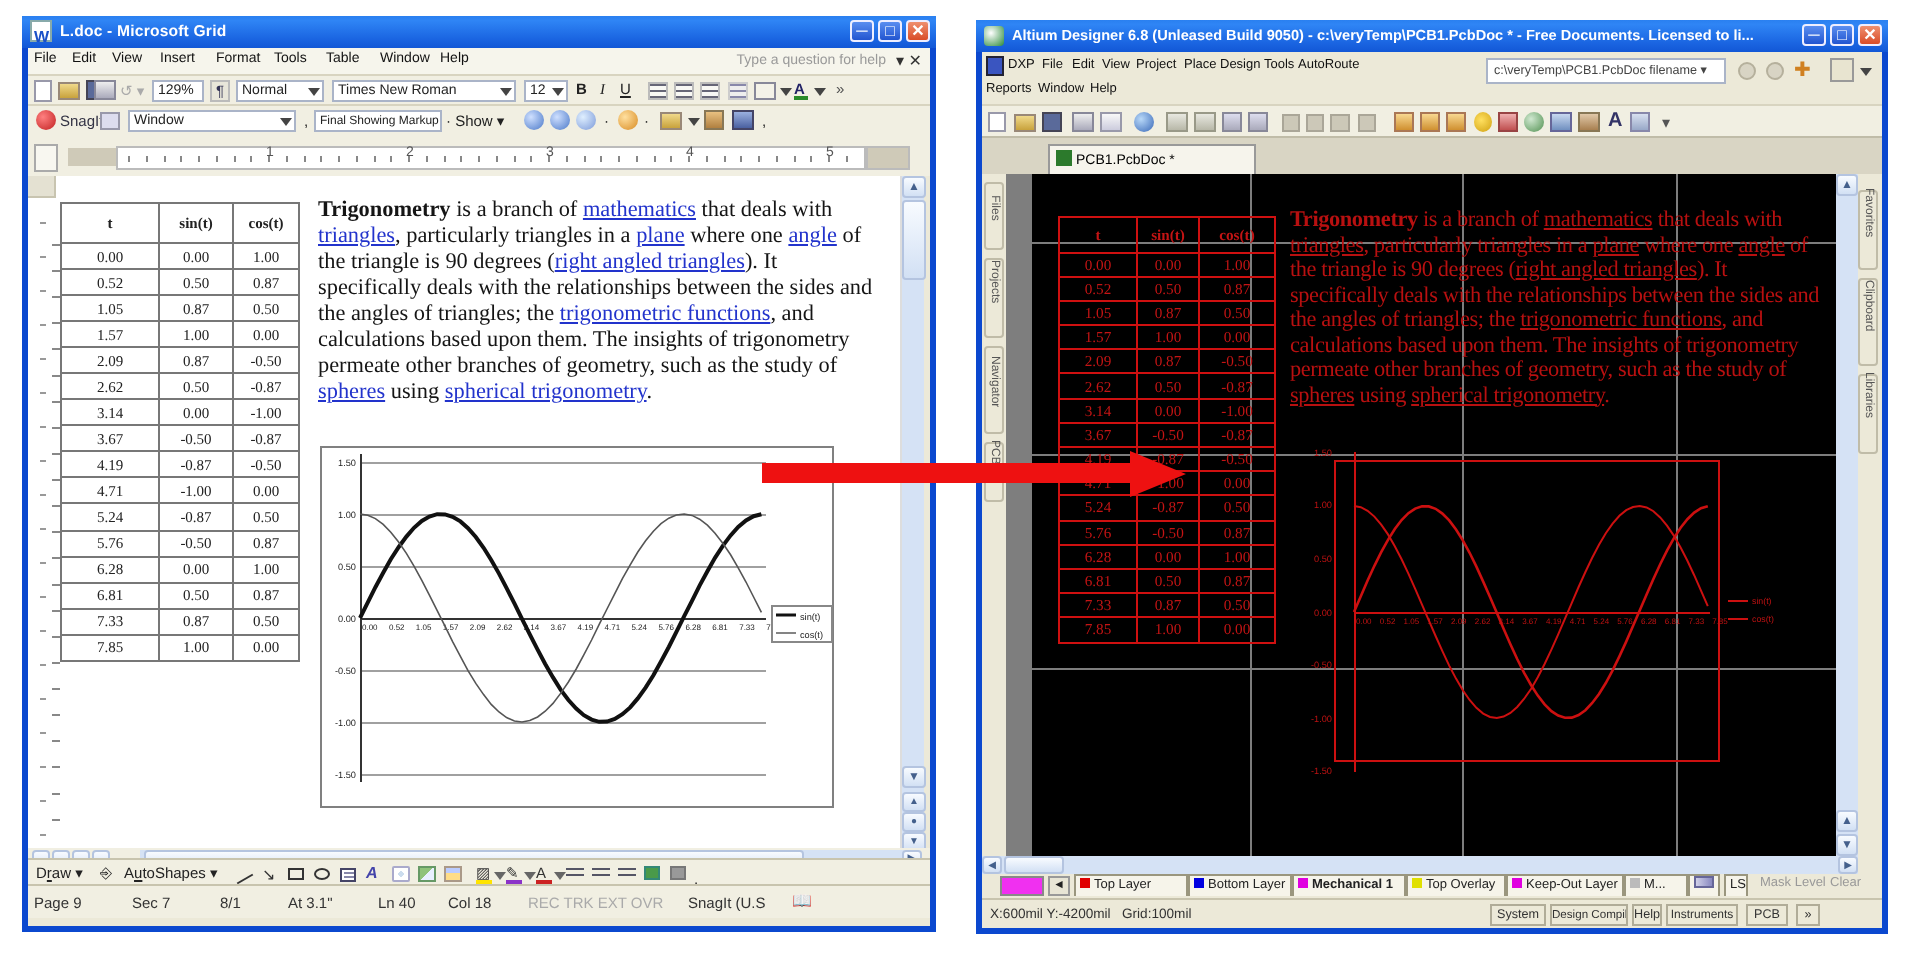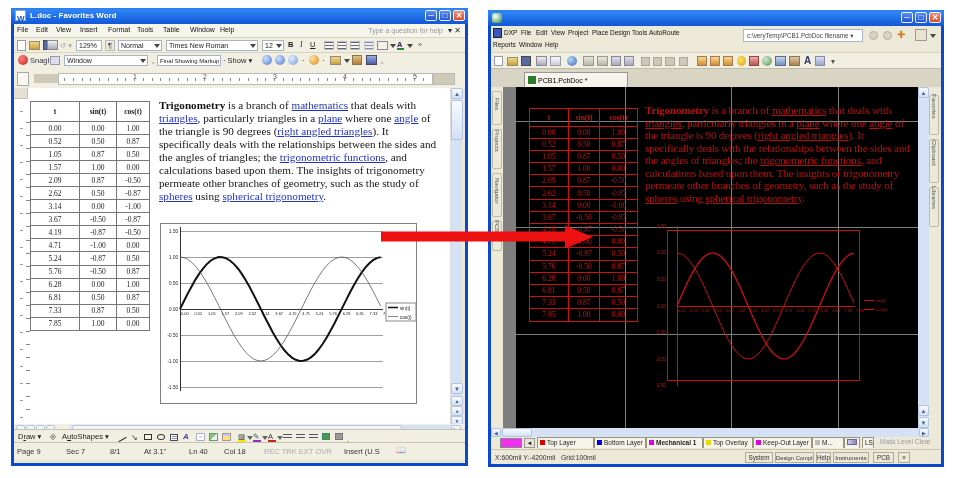--- a/index.html
+++ b/index.html
@@ -55,21 +55,21 @@
 </style>
 </head>
 <body>
 <div id="page">
 
 <div id="ww">
   <div id="ww-title">
     <span style="position:absolute;left:4px;top:2px;width:11px;height:11px;background:#fff;border:1px solid #8aa;">
           <span style="position:absolute;left:1px;top:0px;font-size:8px;color:#1a50c8;font-weight:bold;">W</span>
         </span>
-    <span style="position:absolute;left:19px;top:0;letter-spacing:0.1px;">L.doc - Favorites Word</span>
+    <span style="position:absolute;left:19px;top:0;letter-spacing:0.1px;">L.doc - Microsoft Grid</span>
     <span class="tbtn b" style="right:31px;">─</span>
     <span class="tbtn b" style="right:17px;">□</span>
     <span class="tbtn r" style="right:3px;">✕</span>
   </div>
   <div class="bar" id="wmenu" style="top:16px;width:451px;height:13px;background:#f6f5ec;font-size:7px;color:#111;">
     <span class="abs" style="left:3px;top:2px;">File</span>
         <span class="abs" style="left:22px;top:2px;">Edit</span>
         <span class="abs" style="left:42px;top:2px;">View</span>
         <span class="abs" style="left:66px;top:2px;">Insert</span>
         <span class="abs" style="left:94px;top:2px;">Format</span>
@@ -388,28 +388,29 @@
         <span class="abs" style="left:333px;top:5px;">,</span>
   </div>
   <div id="wstatus">
     <span style="position:absolute;left:3px;top:4px;">Page 9</span>
     <span style="position:absolute;left:52px;top:4px;">Sec 7</span>
     <span style="position:absolute;left:96px;top:4px;">8/1</span>
     <span style="position:absolute;left:130px;top:4px;">At 3.1"</span>
     <span style="position:absolute;left:175px;top:4px;">Ln 40</span>
     <span style="position:absolute;left:210px;top:4px;">Col 18</span>
     <span style="position:absolute;left:250px;top:4px;color:#aaa;">REC  TRK  EXT  OVR</span>
-    <span style="position:absolute;left:330px;top:4px;">Insert (U.S</span>
+    <span style="position:absolute;left:330px;top:4px;">SnagIt (U.S</span>
     <span style="position:absolute;left:382px;top:3px;font-size:8px;">📖</span>
   </div>
 </div>
 
 <div id="aw">
   <div id="aw-title">
     <span style="position:absolute;left:4px;top:3px;width:10px;height:10px;background:radial-gradient(circle at 35% 35%, #fff, #2a8a3a);border-radius:2px;"></span>
+    <span style="position:absolute;left:18px;top:0;">Altium Designer 6.8 (Unleased Build 9050) - c:\veryTemp\PCB1.PcbDoc * - Free Documents. Licensed to li...</span>
     <span class="tbtn b" style="right:31px;">─</span>
     <span class="tbtn b" style="right:17px;">□</span>
     <span class="tbtn r" style="right:3px;">✕</span>
   </div>
 
   <div class="bar" style="top:16px;width:450px;height:26px;background:#ece9d8;font-size:6.5px;color:#111;">
     <span class="abs" style="left:2px;top:2px;width:9px;height:10px;background:#3a55c0;border:1px solid #223;"></span>
     <span class="abs" style="left:13px;top:3px;">DXP</span>
     <span class="abs" style="left:30px;top:3px;">File</span>
     <span class="abs" style="left:45px;top:3px;">Edit</span>

